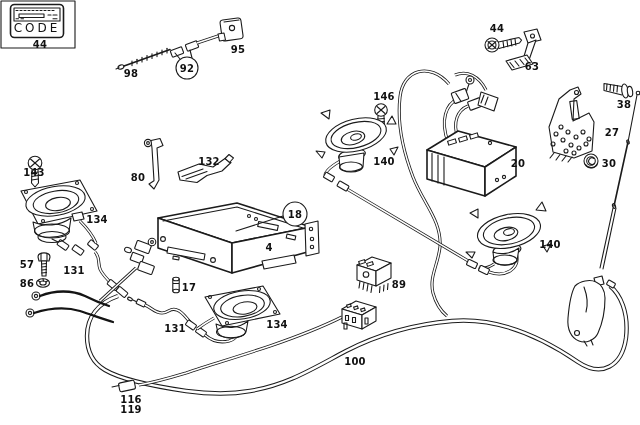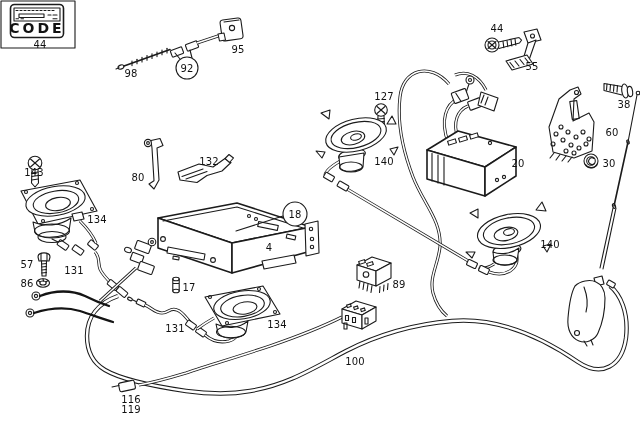--- a/index.html
+++ b/index.html
@@ -11,23 +11,23 @@
   .s2{fill:none;stroke:#1b1b1b;stroke-width:1.6;stroke-linecap:round;stroke-linejoin:round;}
   .sw{fill:#ffffff;stroke:#1b1b1b;stroke-width:1.1;stroke-linejoin:round;}
   .sw2{fill:#ffffff;stroke:#1b1b1b;stroke-width:1.6;stroke-linejoin:round;}
   
   .pair-o{fill:none;stroke:#1b1b1b;stroke-width:4.4;}
   .pair-i{fill:none;stroke:#ffffff;stroke-width:2.4;}
   .cab-o{fill:none;stroke:#1b1b1b;stroke-width:3.1;}
   .cab-i{fill:none;stroke:#ffffff;stroke-width:1.5;}
   .dark{fill:none;stroke:#141414;stroke-width:2.3;stroke-linecap:round;}
   .conn{fill:#ffffff;stroke:#1b1b1b;stroke-width:1.1;}
-  .plabel{position:absolute;transform:translate(-50%,-50%);font-size:10px;font-weight:400;
+  .plabel{position:absolute;transform:translate(-50%,-50%);font-size:10px;font-weight:700;
           color:#111;white-space:nowrap;letter-spacing:0.2px;}
-  .code-word{position:absolute;transform:translate(-50%,-50%);font-size:14px;font-weight:700;
+  .code-word{position:absolute;transform:translate(-50%,-50%);font-size:12px;font-weight:400;
           color:#111;letter-spacing:3px;white-space:nowrap;text-align:right;}
 </style>
 </head>
 <body>
 
 <div class="stage">
 <svg width="640" height="425" viewBox="0 0 640 425">
 
   <g>
     <path class="pair-o" d="M118 296 C98 303 87 317 87 336 C87 352 93 363 105 370 C122 380 152 386 186 391 C208 394 228 395 250 391 C287 385 312 369 346 351 C381 333 416 324 452 321 C500 317 546 340 578 362 C602 378 622 366 626 338 C629 312 620 294 610 286"></path>
@@ -436,26 +436,26 @@
   </g>
 
 </svg>
 
 <div class="plabel" style="left:40px;top:44px">44</div>
 <div class="code-word" style="left:37px;top:28px">CODE</div>
 <div class="plabel" style="left:131px;top:73px">98</div>
 <div class="plabel" style="left:187px;top:68px">92</div>
 <div class="plabel" style="left:238px;top:49px">95</div>
 <div class="plabel" style="left:497px;top:28px">44</div>
-<div class="plabel" style="left:532px;top:66px">55</div>
-<div class="plabel" style="left:384px;top:96px">127</div>
+<div class="plabel" style="left:532px;top:66px">63</div>
+<div class="plabel" style="left:384px;top:96px">146</div>
 <div class="plabel" style="left:384px;top:161px">140</div>
 <div class="plabel" style="left:518px;top:163px">20</div>
 <div class="plabel" style="left:624px;top:104px">38</div>
-<div class="plabel" style="left:612px;top:132px">60</div>
+<div class="plabel" style="left:612px;top:132px">27</div>
 <div class="plabel" style="left:609px;top:163px">30</div>
 <div class="plabel" style="left:34px;top:172px">143</div>
 <div class="plabel" style="left:97px;top:219px">134</div>
 <div class="plabel" style="left:138px;top:177px">80</div>
 <div class="plabel" style="left:209px;top:161px">132</div>
 <div class="plabel" style="left:269px;top:247px">4</div>
 <div class="plabel" style="left:295px;top:214px">18</div>
 <div class="plabel" style="left:189px;top:287px">17</div>
 <div class="plabel" style="left:27px;top:264px">57</div>
 <div class="plabel" style="left:27px;top:283px">86</div>

